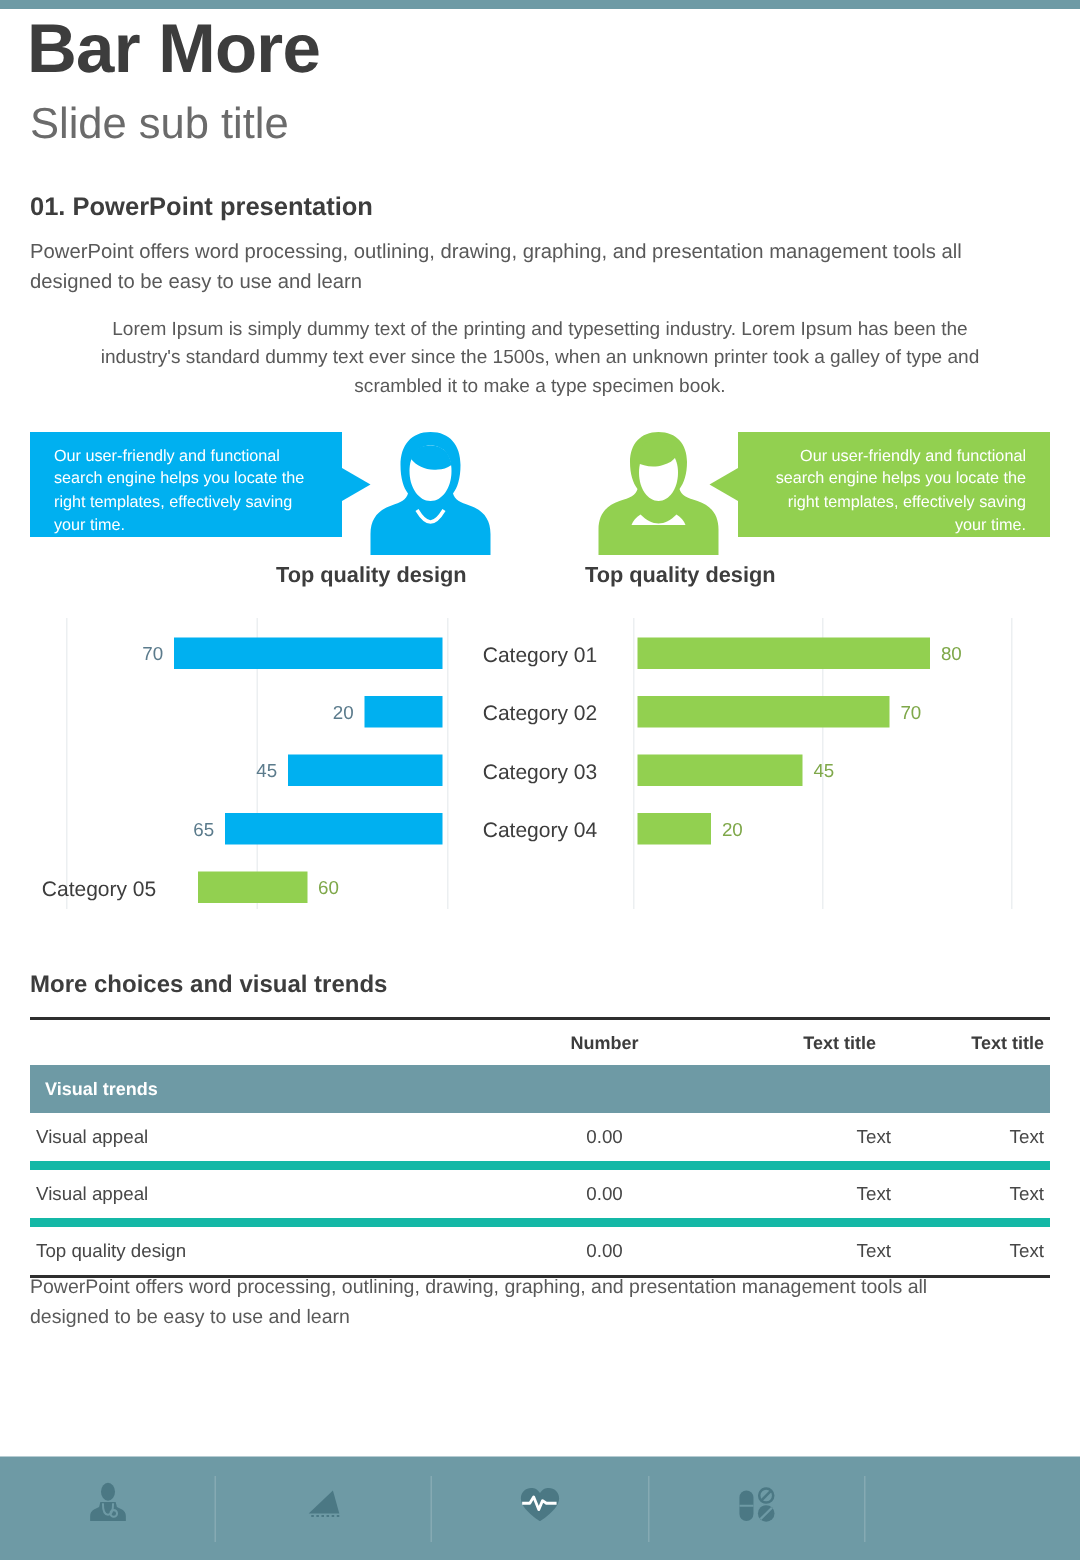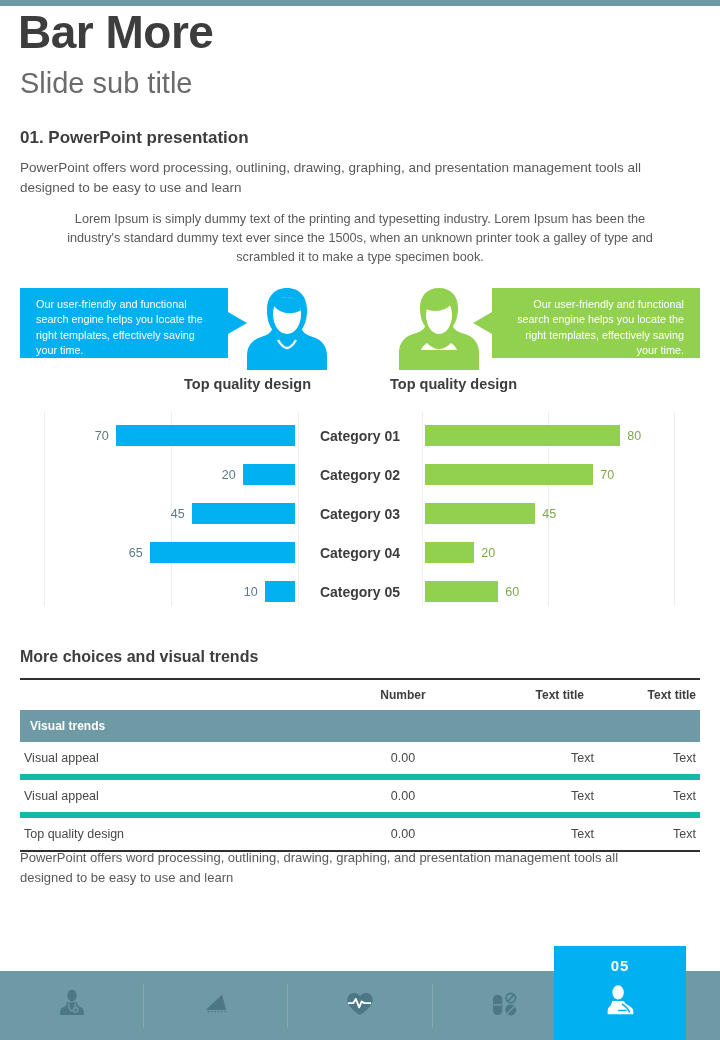--- a/index.html
+++ b/index.html
@@ -85,21 +85,21 @@
     display: flex; align-items: center;
   }
   .side-left {
     width: 298px; display: flex; align-items: center; justify-content: flex-end;
   }
   .side-right {
     width: 298px; display: flex; align-items: center; justify-content: flex-start;
   }
   .cat-label {
     width: 132px; text-align: center;
-    font-size: 14px; font-weight: bold; color: #3d3d3d;
+    font-size: 14px; font-weight: normal; color: #3d3d3d;
   }
   .bar-blue  { height: 21px; background: #00b0f0; }
   .bar-green { height: 21px; background: #92d050; }
   .val-blue  { font-size: 12.5px; color: #5b7b8c; margin-right: 7px; }
   .val-green { font-size: 12.5px; color: #7fa84a; margin-left: 7px; }
 
   
   .table-head {
     position: absolute; left: 20px; top: 648px;
     font-size: 16px; font-weight: bold; color: #3d3d3d;
@@ -245,24 +245,20 @@
             <span class="val-blue">65</span>
             <div class="bar-blue" style="width: 145px; background: rgb(0, 176, 240);"></div>
           </div>
           <div class="cat-label">Category 04</div>
           <div class="side-right">
             <div class="bar-green" style="width: 49px; background: rgb(146, 208, 80);"></div>
             <span class="val-green">20</span>
           </div>
         </div>
         <div class="chart-row" style="top: 164px;">
-          <div class="side-left">
-            <span class="val-blue">10</span>
-            <div class="bar-blue" style="width: 30px; background: rgb(0, 176, 240);"></div>
-          </div>
           <div class="cat-label">Category 05</div>
           <div class="side-right">
             <div class="bar-green" style="width: 73px; background: rgb(146, 208, 80);"></div>
             <span class="val-green">60</span>
           </div>
         </div>
       </div>
   </div>
 
   <div class="table-head">More choices and visual trends</div>
@@ -338,25 +334,14 @@
           <circle cx="28" cy="13" r="5.5" fill="none" stroke="#4b7884" stroke-width="2"></circle>
           <path d="M24.5 16.5L31.5 9.5" stroke="#4b7884" stroke-width="2"></path>
           <circle cx="28" cy="27" r="6.5" fill="#4b7884"></circle>
           <path d="M23.5 31.5L32.5 22.5" stroke="#6e9aa5" stroke-width="1.8"></path>
         </svg>
       </span>
     </div>
     <div class="foot-cell"></div>
   </div>
 
-  <div class="badge">
-    <div class="badge-num">05</div>
-    <div class="badge-icon">
-      <svg viewBox="0 0 40 40" width="38" height="38" aria-hidden="true">
-        <ellipse cx="18" cy="11" rx="6" ry="7.5" fill="#ffffff"></ellipse>
-        <path d="M12 20h12l2 3 5 3c2 1 3 3 3 5v3H7v-3c0-3 1-5 3-6z" fill="#ffffff"></path>
-        <path d="M22 23c3 2 7 5 8 9" fill="none" stroke="#00b0f0" stroke-width="1.6"></path>
-        <path d="M18 30h9" stroke="#00b0f0" stroke-width="1.6"></path>
-      </svg>
-    </div>
-  </div>
 
 </div>
 
 </body></html>

